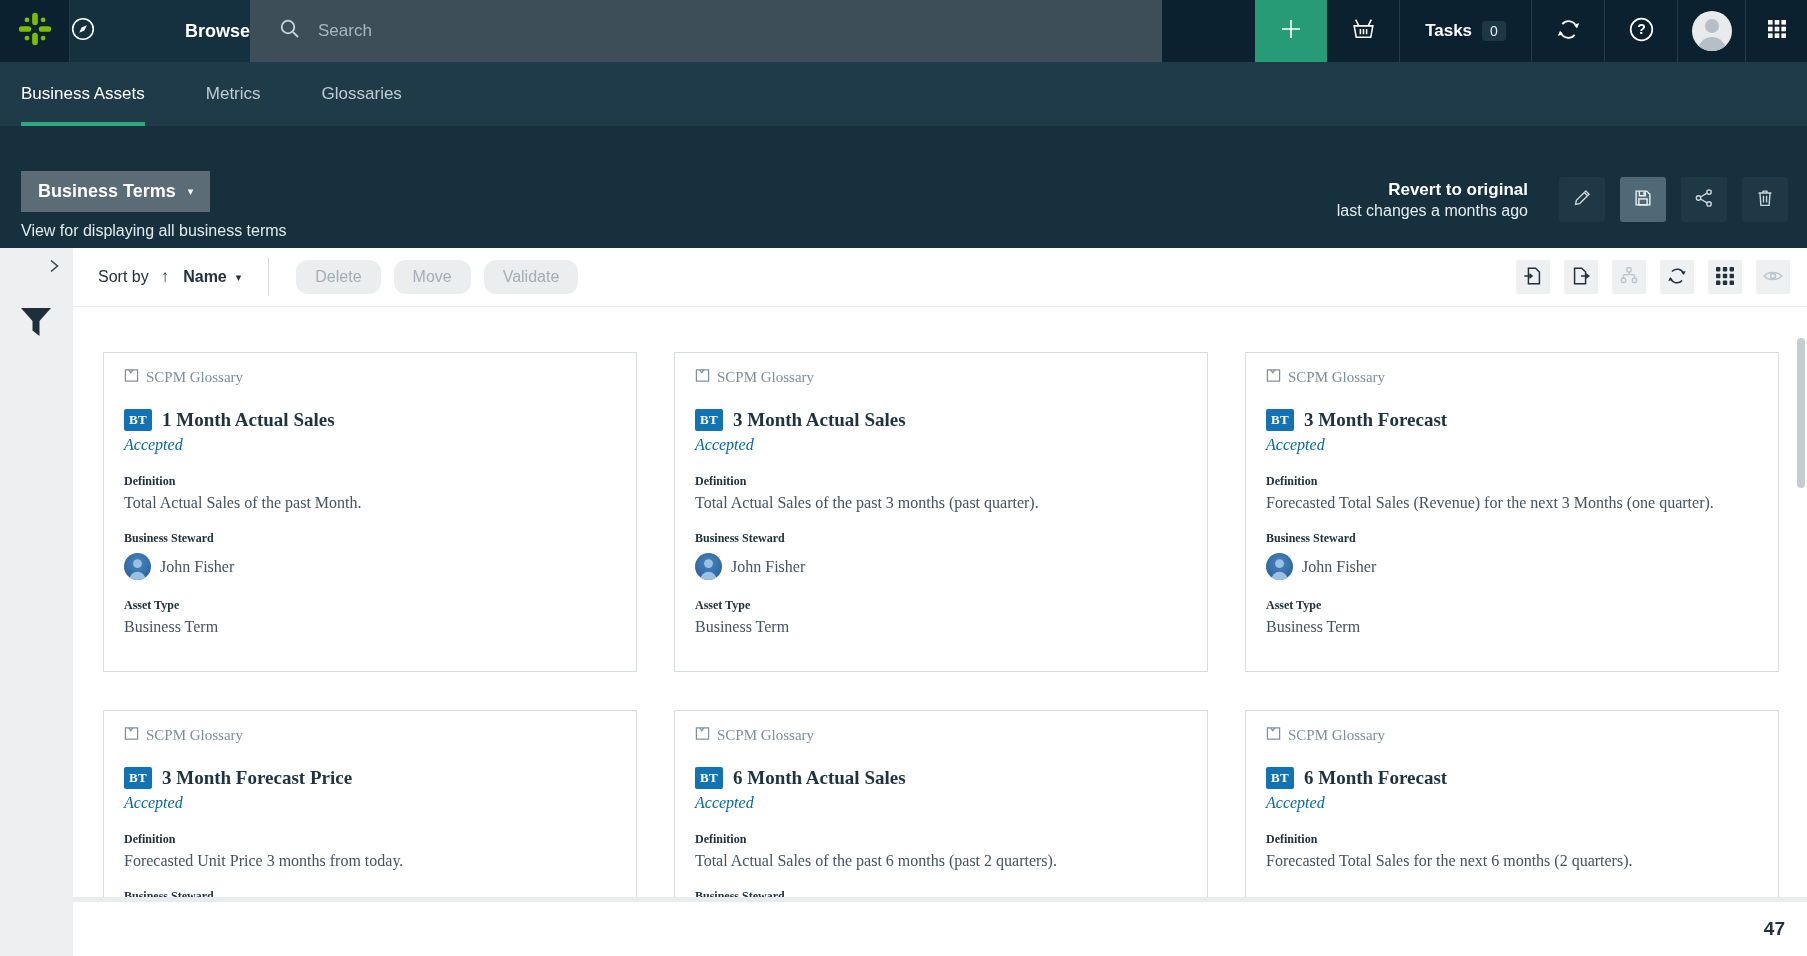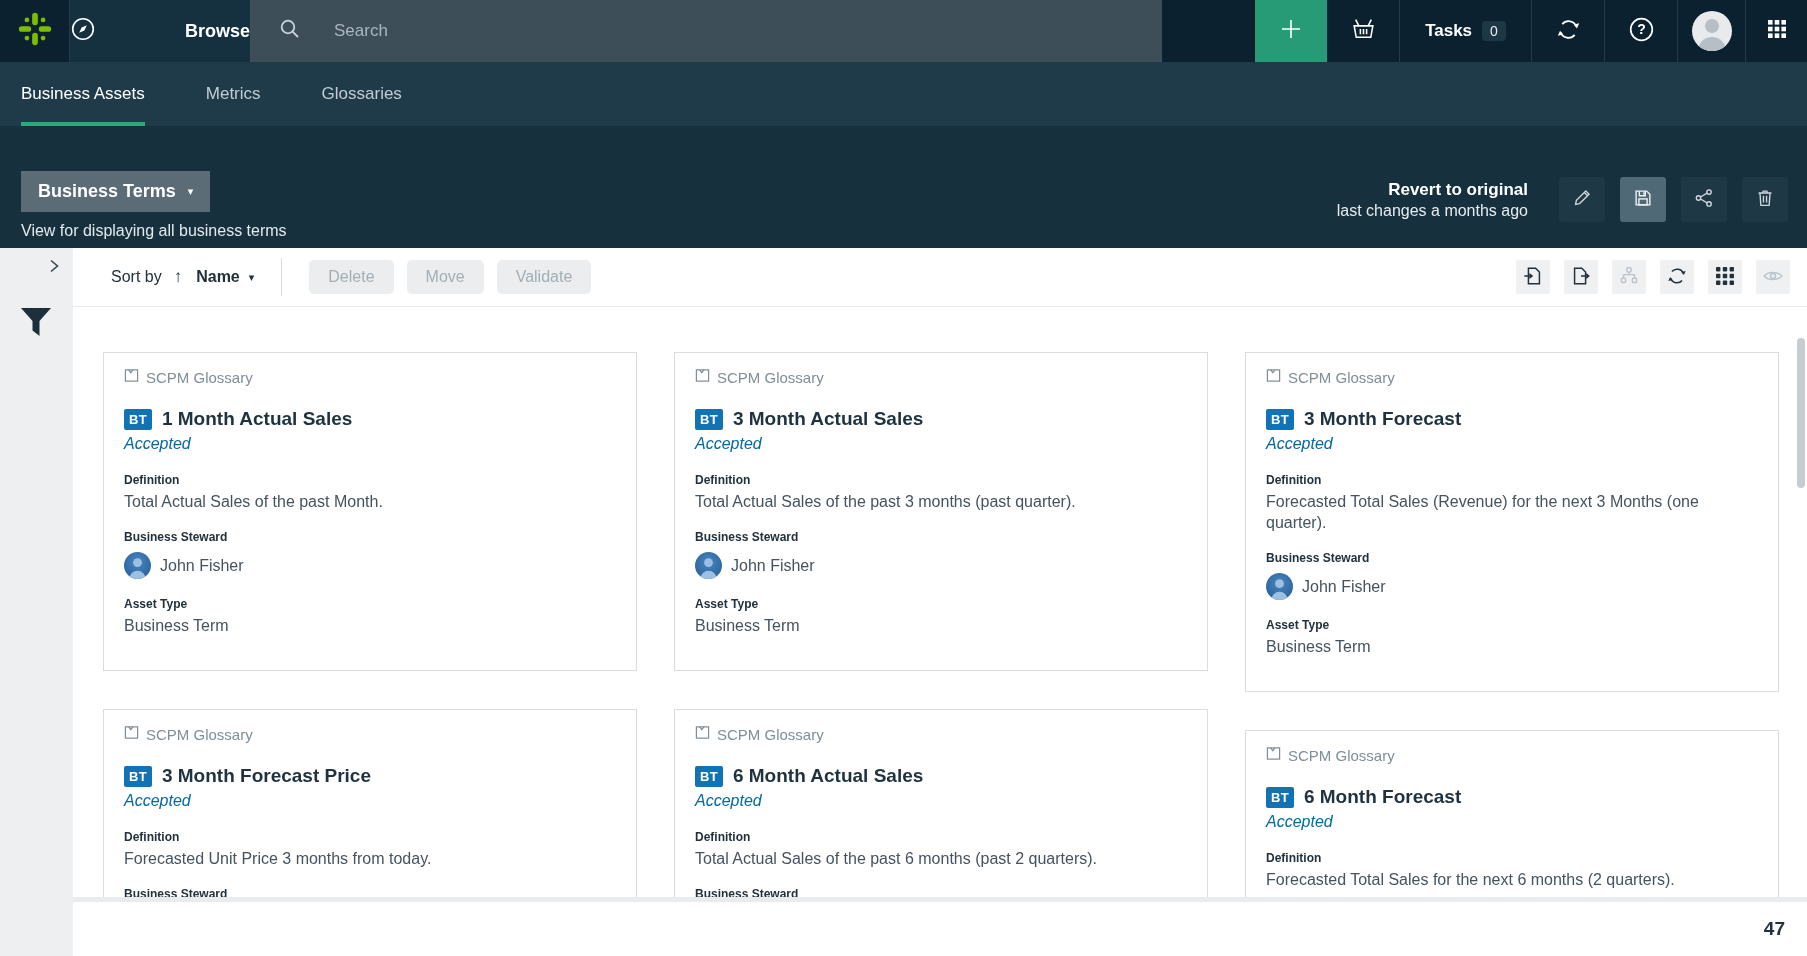--- a/index.html
+++ b/index.html
@@ -7,21 +7,21 @@
     font-family:"Liberation Sans","DejaVu Sans",sans-serif; }
   body { position:relative; }
 
   
   .navbar { height:62px; background:var(--navbar-bg,#0c2130); display:flex; align-items:stretch; }
   .nav-logo { width:70px; display:flex; align-items:center; justify-content:center;
     border-right:1px solid #223c4a; cursor:pointer; }
   .nav-browse { width:180px; background:var(--browse-bg,#15313f); display:flex; align-items:center;
     justify-content:space-between; gap:11px; color:#fff; font-size:18px; font-weight:700; cursor:pointer; }
   .nav-search { width:912px; background:var(--search-bg,#3e4e59); display:flex; align-items:center;
-    padding:0 18px 0 28px; gap:32px; }
+    padding:0 18px 0 28px; gap:16px; }
   .nav-search input { flex:1; background:transparent; border:none; outline:none; color:#fff; font-size:17px;
     font-family:"Liberation Sans","DejaVu Sans",sans-serif; }
   .nav-search input::placeholder { color:#a9b6c0; }
   .nav-spacer { flex:1; }
   .nav-item { display:flex; align-items:center; justify-content:center; color:#fff; cursor:pointer; }
   .nav-plus { width:72px; background:var(--plus-green,#279b75); }
   .nav-basket { width:72px; }
   .nav-tasks { width:132px; gap:10px; font-size:17px; font-weight:600; border-left:1px solid #223c4a; }
   .tasks-badge { background:#1d3745; color:#e7edf1; font-size:14px; font-weight:400;
     padding:2px 8px; border-radius:4px; }
@@ -57,38 +57,38 @@
   .hdr-icon-btn.active { background:var(--save-btn-bg,#4f6977); color:#eef3f5; }
 
   
   .main { display:flex; height:708px; }
   .side-rail { width:73px; background:var(--sidebar-bg,#edeff0); position:relative; flex:none; }
   .rail-chevron { position:absolute; top:8px; left:44px; cursor:pointer; }
   .rail-funnel { position:absolute; top:56px; left:18px; cursor:pointer; }
   .content { flex:1; display:flex; flex-direction:column; background:#fff; min-width:0; }
 
   
-  .toolbar { height:59px; display:flex; align-items:center; padding:0 17px 0 38px;
+  .toolbar { height:59px; display:flex; align-items:center; padding:0 17px 0 25px;
     border-bottom:1px solid #e7e9ea; flex:none; }
   .sort-label { font-size:16px; color:#22313c; }
   .sort-arrow { font-size:17px; font-weight:900; color:#22313c; margin:0 14px 0 12px; cursor:pointer; }
   .sort-field { font-size:16px; font-weight:700; color:#22313c; cursor:pointer; display:flex;
     align-items:center; gap:9px; }
   .sort-caret { font-size:11px; }
   .tb-divider { width:1px; height:38px; background:#d9dde1; margin:0 27px; }
   .tb-btn { background:var(--disabled-bg,#ebedee); color:var(--disabled-text,#a4aeb5); border:none;
-    font-size:16px; font-family:inherit; padding:8px 19px; border-radius:5px; margin-right:13px; cursor:default; }
+    font-size:16px; font-family:inherit; padding:8px 19px; border-radius:12px; margin-right:13px; cursor:default; }
   .tb-right { margin-left:auto; display:flex; gap:14px; }
   .tb-icon-btn { width:34px; height:34px; border:none; border-radius:2px; background:var(--toolbar-icon-bg,#eef0f2);
     color:#22313c; display:flex; align-items:center; justify-content:center; cursor:pointer; }
   .tb-icon-btn.disabled { color:#bcc5cb; cursor:default; }
 
   
   .cards-area { height:590px; overflow:hidden; padding:45px 0 0 30px; display:flex; gap:37px; flex:none; }
-  .card-col { width:534px; flex:none; display:flex; flex-direction:column; gap:38px; }
+  .card-col { width:534px; flex:none; display:flex; flex-direction:column; gap:38px;font-family:Liberation Serif, serif; }
   .card { background:#fff; border:1px solid var(--card-border,#d9dde0); padding:15px 20px 20px 20px;
     cursor:pointer; }
   .card-domain { display:flex; align-items:center; gap:7px; color:var(--text-domain,#7e8e9a);
     font-size:15px; margin-bottom:22px; }
   .card-title-row { display:flex; align-items:center; gap:10px; margin-bottom:5px; }
   .bt-badge { background:var(--badge-blue,#1173b4); color:#fff; font-size:13px; font-weight:700;
     padding:3px 5px; border-radius:2px; letter-spacing:.3px; }
   .card-title { font-size:19px; font-weight:700; color:#1e3240; }
   .card-status { font-size:16px; font-style:italic; color:#0369a1; margin-bottom:16px; }
   .card-label { font-size:12px; font-weight:700; color:var(--text-dark,#22313c); line-height:22px; }

